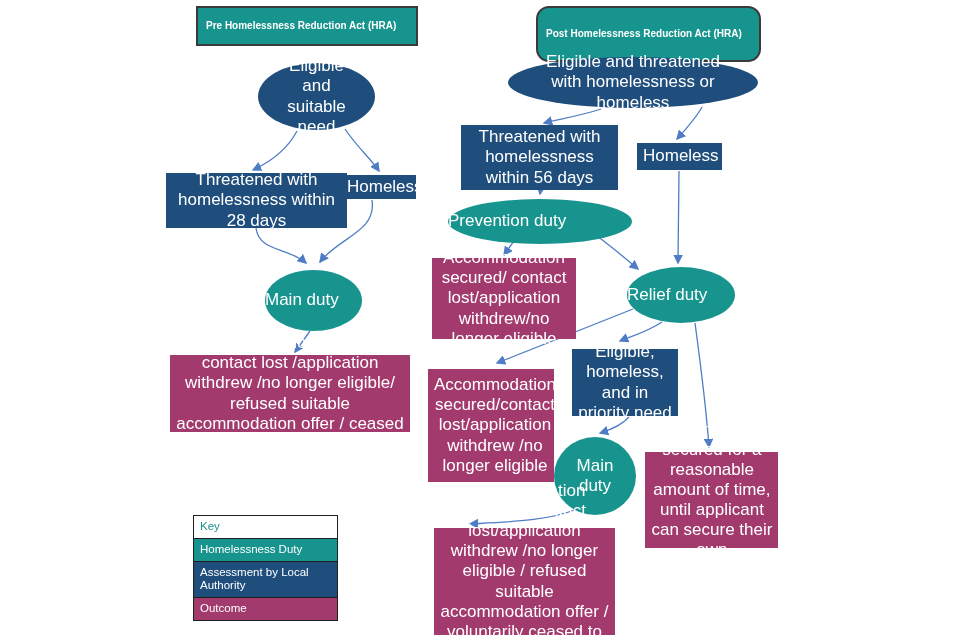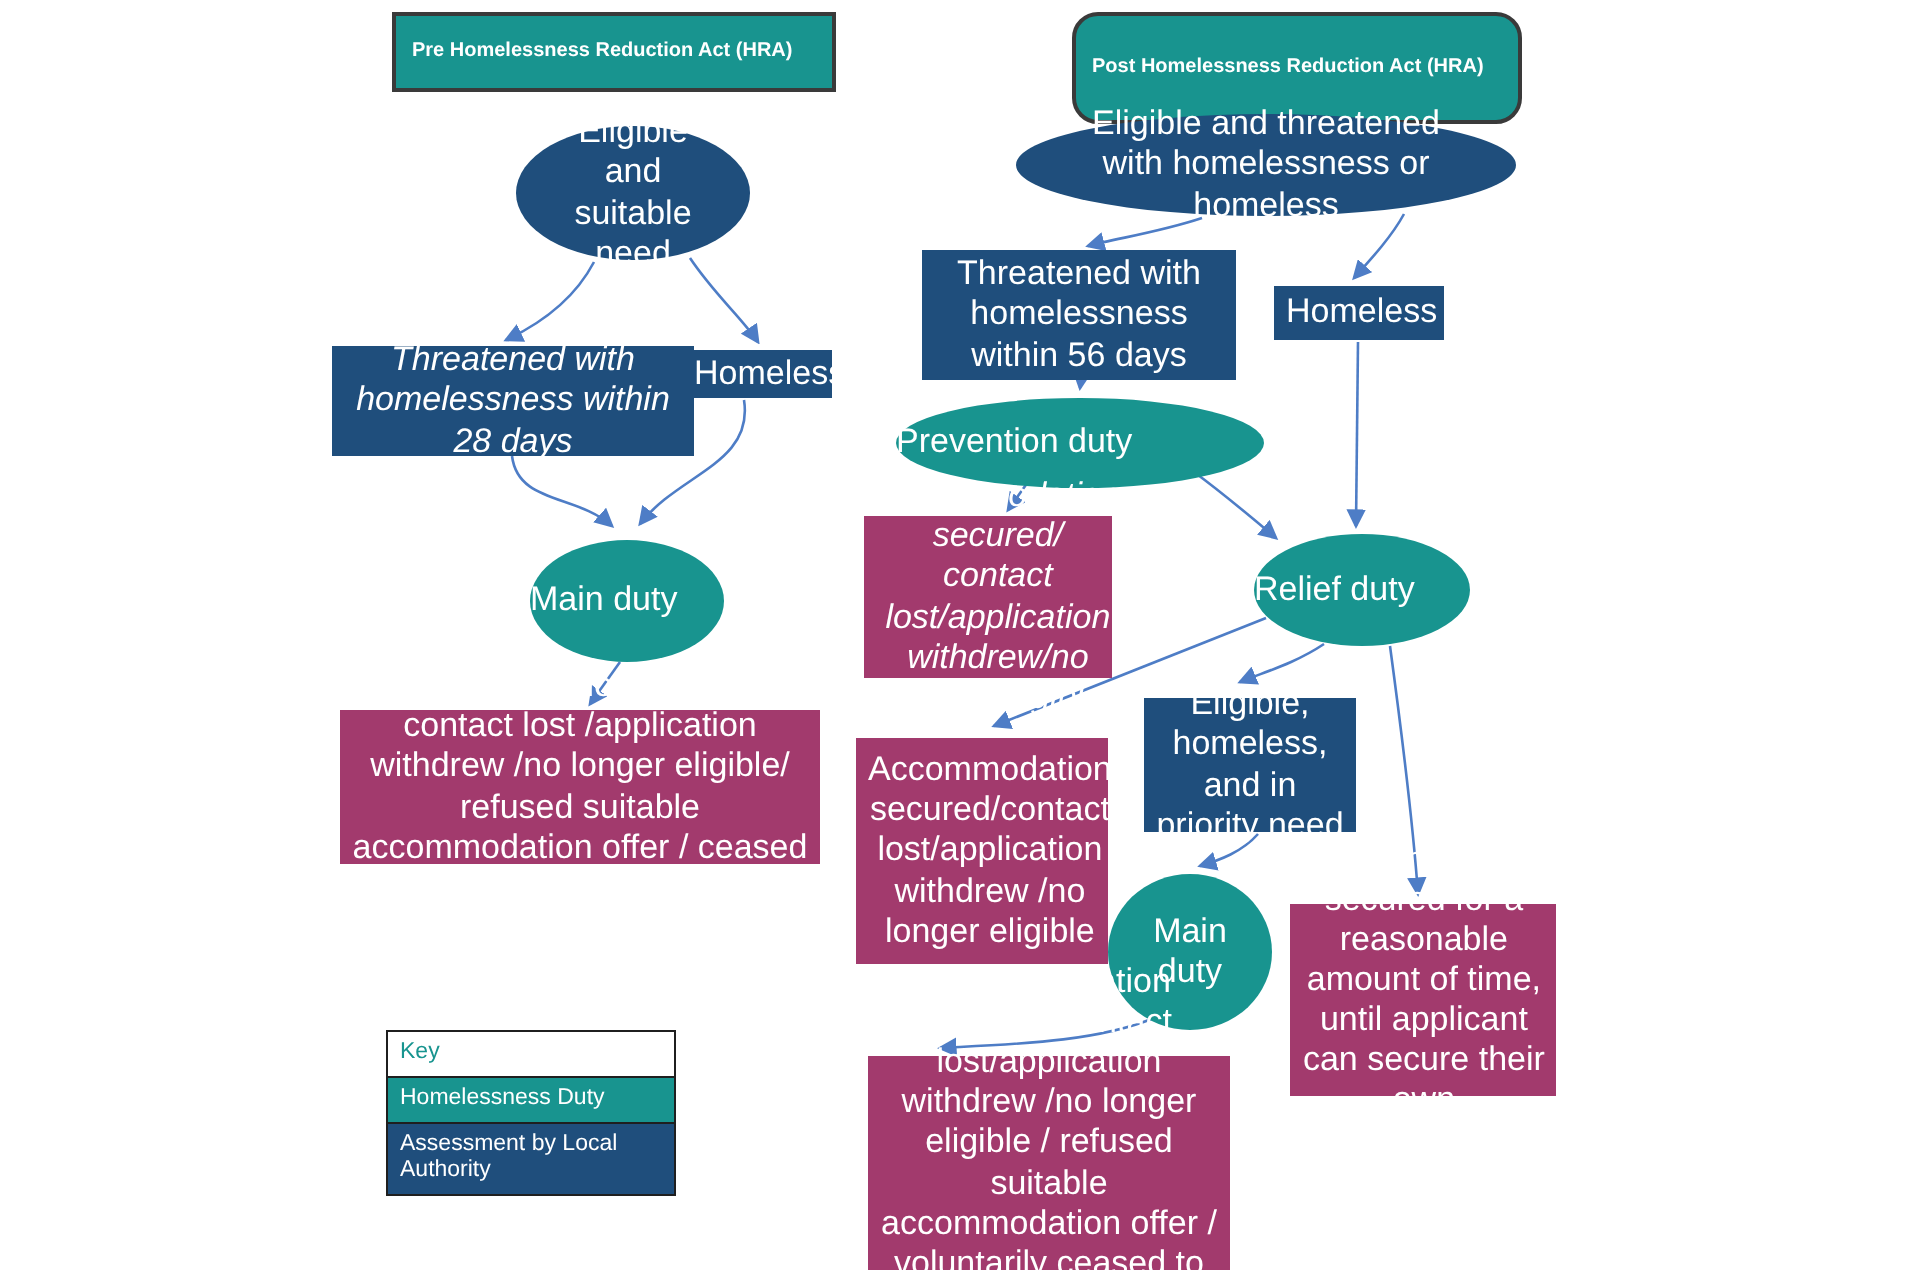--- a/index.html
+++ b/index.html
@@ -62,21 +62,21 @@
   </svg>
 
   <div class="title-box" style="left:196px; top:6px; width:222px; height:40px;">
     <span>Pre Homelessness Reduction Act (HRA)</span>
   </div>
 
   <div class="node ellipse-blue" style="left:258px; top:63px; width:117px; height:67px; padding:6px 16px;">
     <span>Eligible and suitable need</span>
   </div>
 
-  <div class="node rect-blue pad" style="left:166px; top:173px; width:181px; height:55px;font-style:italic;">
+  <div class="node rect-blue pad" style="left:166px; top:173px; width:181px; height:55px;">
     <span>Threatened with homelessness within 28 days</span>
   </div>
 
   <div class="node rect-blue pad" style="left:341px; top:175px; width:75px; height:24px;">
     <span>Homeless</span>
   </div>
 
   <div class="node ellipse-teal" style="left:265px; top:270px; width:97px; height:61px;">
     <span>Main duty</span>
   </div>
@@ -98,21 +98,21 @@
   </div>
 
   <div class="node rect-blue pad" style="left:637px; top:143px; width:85px; height:27px;">
     <span>Homeless</span>
   </div>
 
   <div class="node ellipse-teal" style="left:448px; top:199px; width:184px; height:45px;">
     <span>Prevention duty</span>
   </div>
 
-  <div class="node rect-magenta" style="left:432px; top:258px; width:124px; height:81px;font-style:italic;">
+  <div class="node rect-magenta" style="left:432px; top:258px; width:144px; height:81px;">
     <span>Accommodation secured/ contact lost/application withdrew/no longer eligible</span>
   </div>
 
   <div class="node ellipse-teal" style="left:627px; top:267px; width:108px; height:56px;">
     <span>Relief duty</span>
   </div>
 
   <div class="node rect-blue pad" style="left:572px; top:349px; width:106px; height:67px;">
     <span>Eligible, homeless, and in priority need</span>
   </div>
@@ -136,15 +136,18 @@
   <div class="key" style="left:193px; top:487px; width:145px;">
     <div class="key-title">
       <span>Key</span>
     </div>
     <div class="key-row bg-teal">
       <span>Homelessness Duty</span>
     </div>
     <div class="key-row bg-blue">
       <span>Assessment by Local Authority</span>
     </div>
+    <div class="key-row bg-magenta">
+      <span>Outcome</span>
+    </div>
   </div>
 
 </div>
 
 </body></html>

